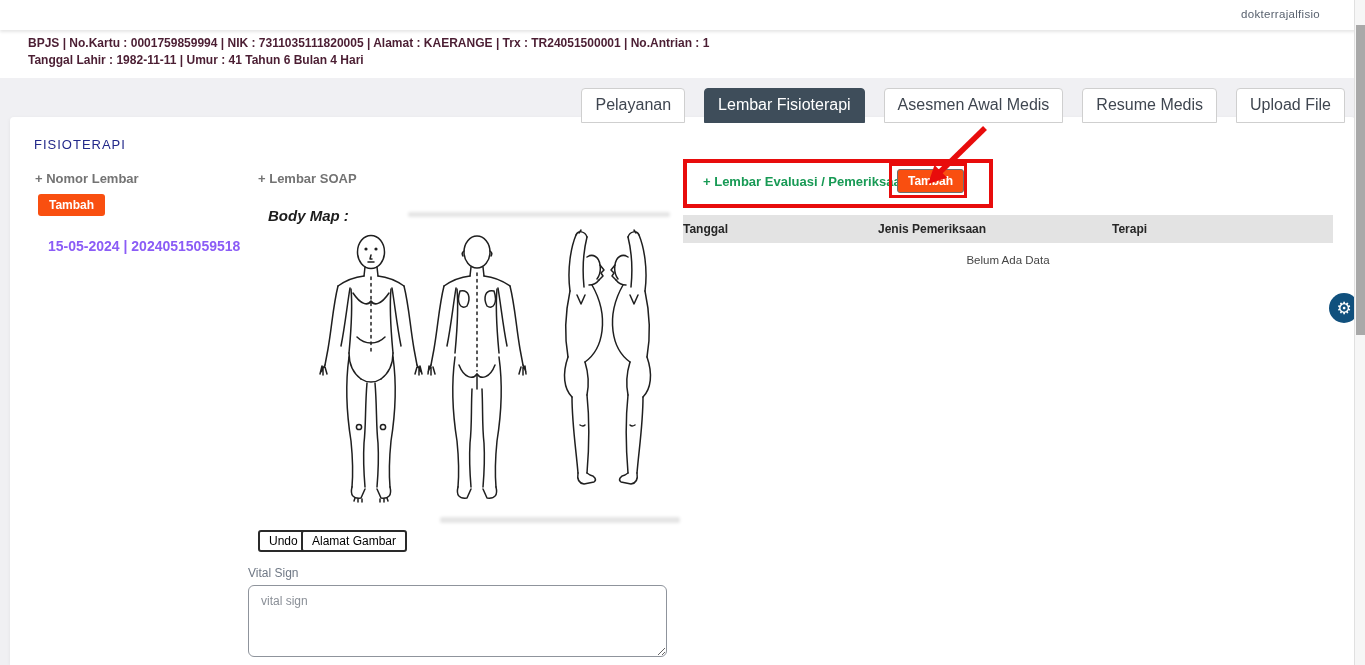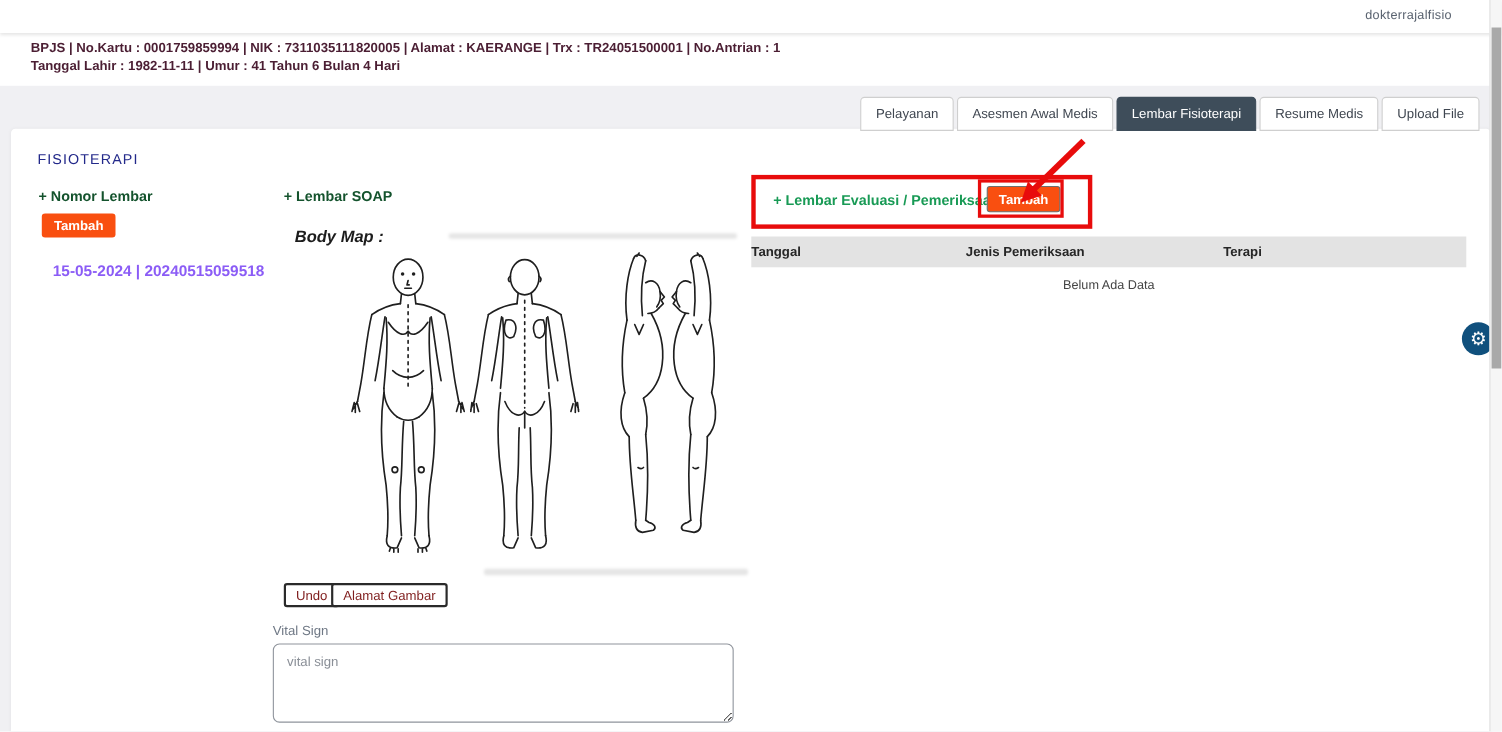--- a/index.html
+++ b/index.html
@@ -11,44 +11,44 @@
             box-shadow:0 2px 3px rgba(0,0,0,.10); z-index:30; }
   .username { position:absolute; right:45px; top:8px; font-size:11.5px; color:#59626f; letter-spacing:.3px; }
 
   
   .patient { position:absolute; left:0; top:30px; width:100%; height:48px; background:#fff; z-index:20; }
   .patient .line { margin-left:28px; font-size:12px; font-weight:bold; color:#4b1e33; line-height:17px; }
   .patient .line:first-child { margin-top:5px; }
 
   
   .tabs { position:absolute; top:88px; right:20px; display:flex; z-index:25; }
-  .tab { background:#fff; border:1px solid #cfcfcf; border-radius:4px 4px 0 0; margin-left:3px;
-         padding:7px 13px 8px; font-size:12px; color:#3f4650; cursor:pointer; white-space:nowrap; }
+  .tab { background:#fff; border:1px solid #cfcfcf; border-radius:4px 4px 0 0; margin-left:19px;
+         padding:7px 13px 8px; font-size:16px; color:#3f4650; cursor:pointer; white-space:nowrap; }
   .tab.active { background:#3e4d5a; border-color:#3e4d5a; color:#fff; }
 
   
   .card { position:absolute; left:10px; top:117px; right:10px; bottom:0; background:#fff;
           border-radius:4px 4px 0 0; box-shadow:0 1px 4px rgba(0,0,0,.06); z-index:10; }
 
   .page-title { position:absolute; left:24px; top:20px; font-size:13px; font-weight:normal;
                 color:#23298a; letter-spacing:1px; }
 
-  .section-maroon { position:absolute; font-size:13px; font-weight:bold; color:#14532d; }
+  .section-maroon { position:absolute; font-size:13px; font-weight:bold; color:#737373; }
   .btn-orange { position:absolute; background:#f94f10; color:#fff; font-size:12px; font-weight:bold;
                 border:none; border-radius:3px; padding:4px 11px; cursor:pointer; }
   .sheet-link { position:absolute; left:38px; top:121px; font-size:14px; font-weight:bold;
                 color:#8b5cf6; cursor:pointer; }
 
   .bodymap-label { position:absolute; left:258px; top:90px; font-size:15px; font-weight:bold;
                    font-style:italic; color:#1c1c1c; }
   .canvas { position:absolute; left:248px; top:108px; width:420px; height:300px; cursor:crosshair; }
   .smudge { position:absolute; background:rgba(0,0,0,.10); filter:blur(1.5px); border-radius:2px; }
 
   .btn-plain { position:absolute; background:#fff; border:2px solid #2a2a2a; border-radius:3px;
-               font-size:12px; color:#7f1d1d; padding:2px 9px; cursor:pointer; }
+               font-size:12px; color:#000000; padding:2px 9px; cursor:pointer; }
   .vital-label { position:absolute; left:238px; top:449px; font-size:12px; color:#6f7885; }
   .vital-area { position:absolute; left:238px; top:468px; width:419px; height:72px;
                 border:1px solid #8f949c; border-radius:6px; padding:8px 12px; font-size:12px;
                 color:#333; font-family:"Liberation Sans", sans-serif; resize:both; }
   .vital-area::placeholder { color:#8a8f97; }
 
   
   .eval-heading { position:absolute; left:693px; top:57px; font-size:13px; font-weight:bold; color:#189a55; }
   .eval-add { left:887px; top:52px; border:1px solid #6e6e6e; padding:4px 10px; }
   .anno-outer { position:absolute; left:673px; top:42px; width:310px; height:49px;
@@ -87,22 +87,22 @@
   <div class="username">dokterrajalfisio</div>
 </div>
 
 <div class="patient">
   <div class="line">BPJS | No.Kartu : 0001759859994 | NIK : 7311035111820005 | Alamat : KAERANGE | Trx : TR24051500001 | No.Antrian : 1</div>
   <div class="line">Tanggal Lahir : 1982-11-11 | Umur : 41 Tahun 6 Bulan 4 Hari</div>
 </div>
 
 <div class="tabs">
   <div class="tab">Pelayanan</div>
+  <div class="tab active">Lembar Fisioterapi</div>
   <div class="tab">Asesmen Awal Medis</div>
-  <div class="tab active">Lembar Fisioterapi</div>
   <div class="tab">Resume Medis</div>
   <div class="tab">Upload File</div>
 </div>
 
 <div class="card">
 
   <div class="page-title">FISIOTERAPI</div>
 
   <div class="section-maroon" style="left:25px; top:54px;">+ Nomor Lembar</div>
   <button class="btn-orange" style="left:28px; top:77px;">Tambah</button>

